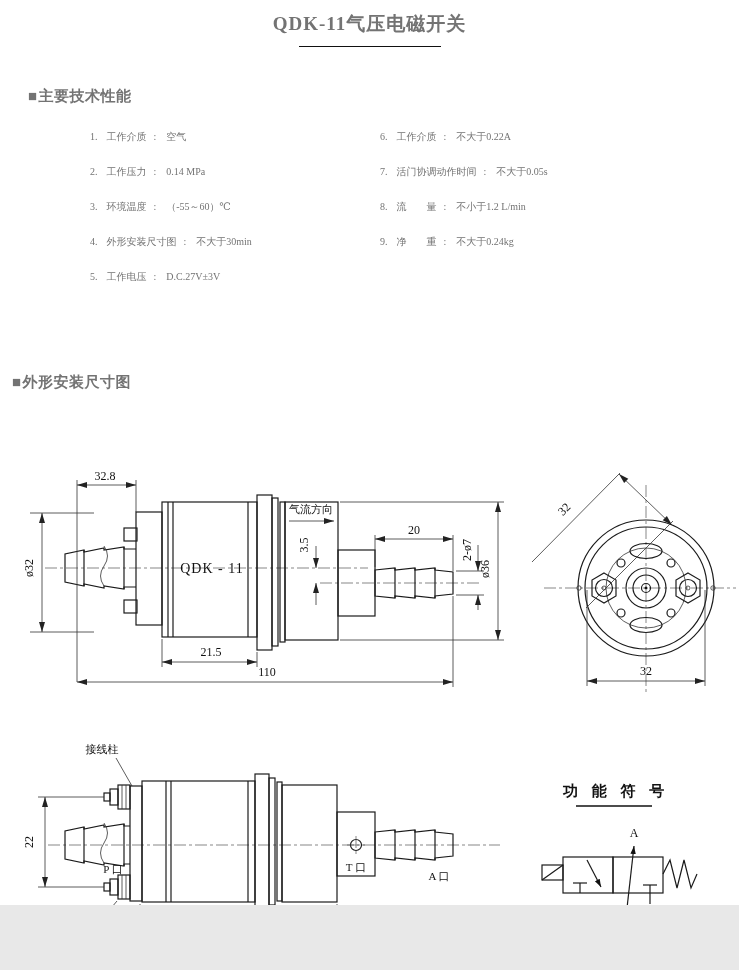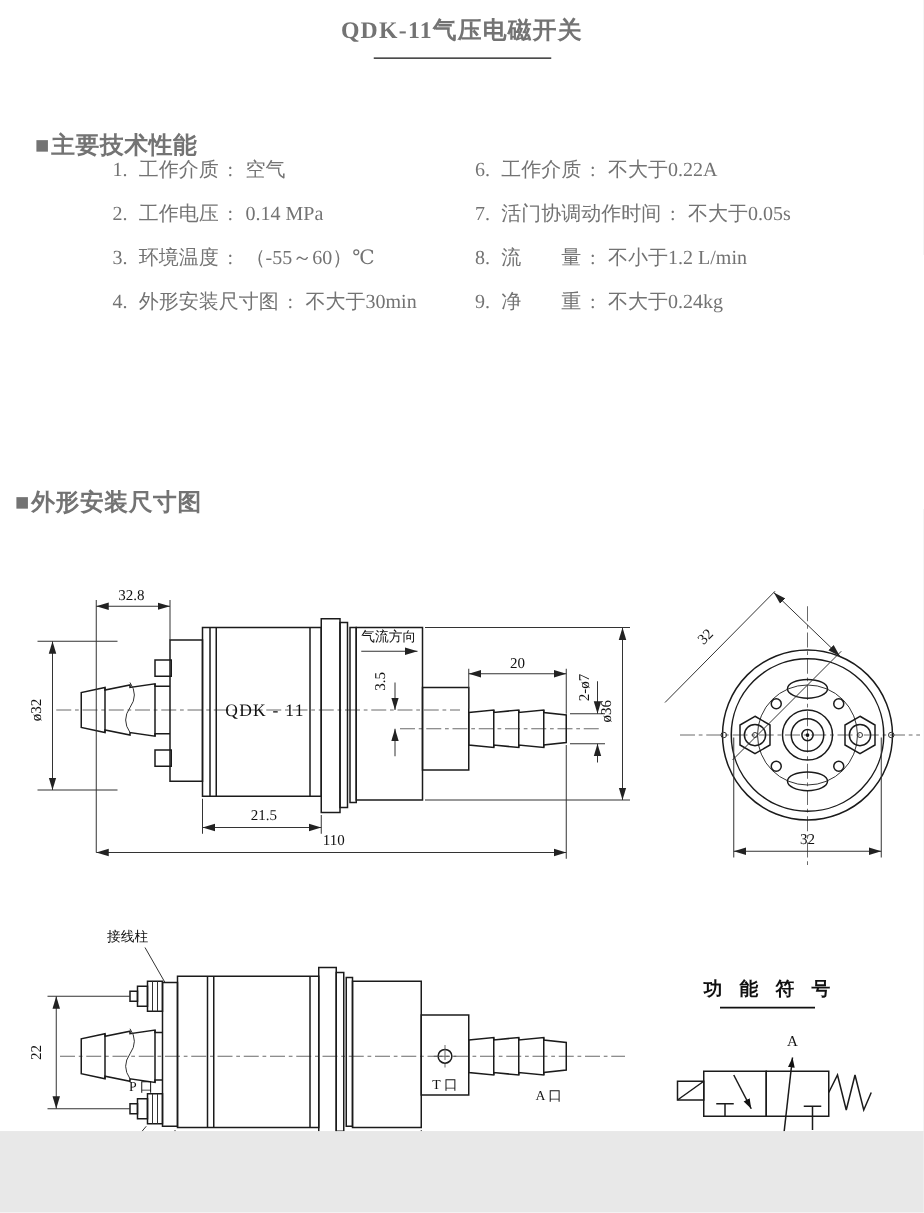--- a/index.html
+++ b/index.html
@@ -1,28 +1,28 @@
 <!DOCTYPE html>
 <html><head>
 <meta charset="utf-8">
 <style>
   html,body{margin:0;padding:0;background:#e8e8e8;}
   .page{position:relative;width:739px;height:905px;background:#ffffff;margin:0 auto;
         font-family:"Liberation Serif","DejaVu Serif",serif;color:#737373;overflow:hidden;}
   .doc-title{position:absolute;left:0;top:11px;width:739px;text-align:center;
              font-size:19px;font-weight:600;letter-spacing:1px;}
   .title-rule{position:absolute;left:299px;top:46px;width:142px;border-top:1.5px solid #111;}
-  .sec-head{position:absolute;font-size:19px;font-weight:bold;letter-spacing:0.5px;margin-top:16px;}
+  .sec-head{position:absolute;font-size:15px;font-weight:bold;letter-spacing:0.5px;}
   .sec-head.specs{left:28px;top:87px;}
   .sec-head.dims{left:12px;top:373px;}
   .bullet{margin-right:1px;}
   .spec-col{position:absolute;top:127px;}
   .spec-col.left{left:90px;}
   .spec-col.right{left:380px;}
-  .spec-item{height:35px;font-size:16px;line-height:20px;white-space:nowrap;}
+  .spec-item{height:35px;font-size:10px;line-height:20px;white-space:nowrap;}
   .spec-num{display:inline-block;margin-right:9px;}
   .spec-colon{margin:0 10px 0 7px;}
   svg{position:absolute;overflow:visible;}
   svg text{fill:#111;font-family:"Liberation Serif","DejaVu Serif",serif;}
   .t11{font-size:11px;}
   .t12{font-size:12px;}
   .t14{font-size:14px;letter-spacing:1px;}
   .t15{font-size:15px;font-weight:600;letter-spacing:5px;}
   .ol{stroke:#1b1b1b;stroke-width:1.2;fill:none;stroke-linejoin:miter;}
   .tl{stroke:#333;stroke-width:0.8;fill:none;}
@@ -35,23 +35,24 @@
 
   <div class="doc-title">QDK-11气压电磁开关</div>
   <div class="title-rule"></div>
 
   <div class="sec-head specs">
     <span class="bullet">■</span><span>主要技术性能</span>
   </div>
 
   <div class="spec-col left">
       <div class="spec-item"><span class="spec-num">1.</span><span class="spec-label">工作介质</span><span class="spec-colon">:</span><span class="spec-value">空气</span></div>
-      <div class="spec-item"><span class="spec-num">2.</span><span class="spec-label">工作电压</span><span class="spec-colon">:</span><span class="spec-value">0.14 MPa</span></div>
+      <div class="spec-item"><span class="spec-num">2.</span><span class="spec-label">工作压力</span><span class="spec-colon">:</span><span class="spec-value">0.14 MPa</span></div>
       <div class="spec-item"><span class="spec-num">3.</span><span class="spec-label">环境温度</span><span class="spec-colon">:</span><span class="spec-value">（-55～60）℃</span></div>
       <div class="spec-item"><span class="spec-num">4.</span><span class="spec-label">外形安装尺寸图</span><span class="spec-colon">:</span><span class="spec-value">不大于30min</span></div>
+      <div class="spec-item"><span class="spec-num">5.</span><span class="spec-label">工作电压</span><span class="spec-colon">:</span><span class="spec-value">D.C.27V±3V</span></div>
     </div>
   <div class="spec-col right">
       <div class="spec-item"><span class="spec-num">6.</span><span class="spec-label">工作介质</span><span class="spec-colon">:</span><span class="spec-value">不大于0.22A</span></div>
       <div class="spec-item"><span class="spec-num">7.</span><span class="spec-label">活门协调动作时间</span><span class="spec-colon">:</span><span class="spec-value">不大于0.05s</span></div>
       <div class="spec-item"><span class="spec-num">8.</span><span class="spec-label">流　　量</span><span class="spec-colon">:</span><span class="spec-value">不小于1.2 L/min</span></div>
       <div class="spec-item"><span class="spec-num">9.</span><span class="spec-label">净　　重</span><span class="spec-colon">:</span><span class="spec-value">不大于0.24kg</span></div>
     </div>
 
   <div class="sec-head dims">
     <span class="bullet">■</span><span>外形安装尺寸图</span>

